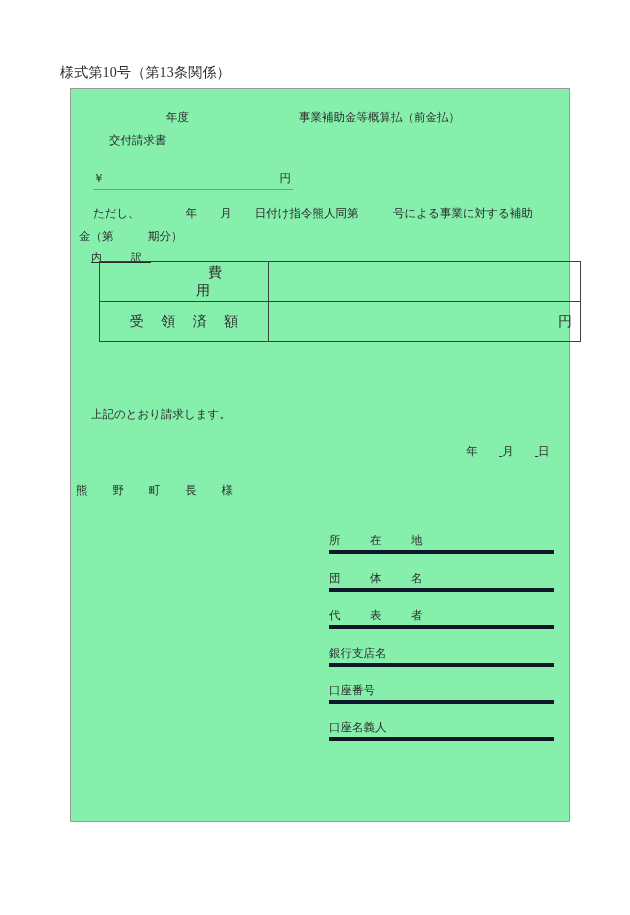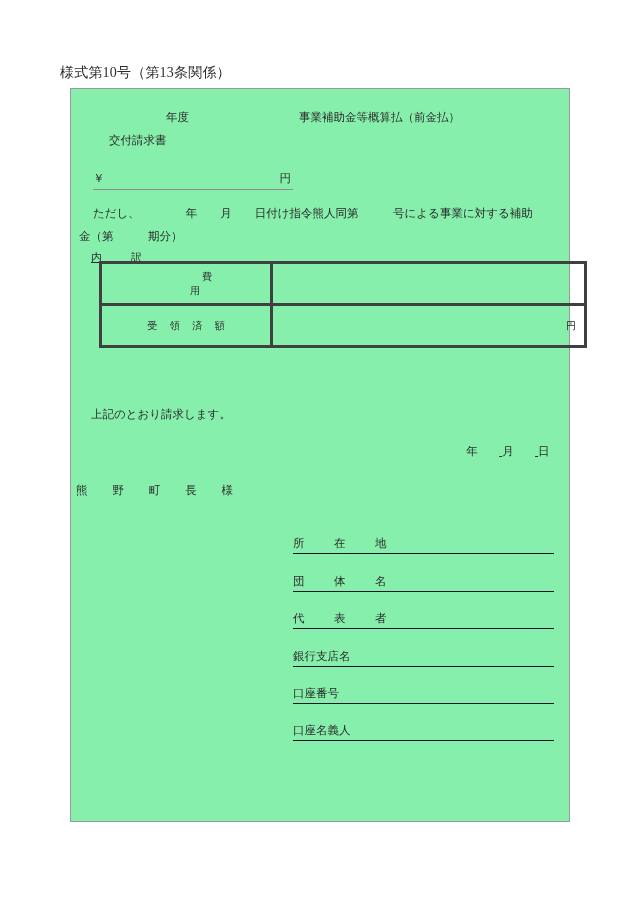--- a/index.html
+++ b/index.html
@@ -119,23 +119,23 @@
   
   .tbl {
     position: absolute;
     left: 28px;
     top: 172px;
     width: 447px;
     border-collapse: collapse;
     table-layout: fixed;
   }
   .tbl td {
-    border: 3px solid #404040;
+    border: 1px solid #404040;
     height: 39px;
-    font-size: 10px;
+    font-size: 14px;
     padding: 0 8px;
     vertical-align: middle;
     font-family: Liberation Serif, serif;
   }
   .tbl td.c-label {
     width: 152px;
     text-align: center;
   }
   .tbl td.c-value {
     width: 295px;
@@ -187,22 +187,23 @@
   
   .sig-list {
     position: absolute;
     left: 222px;
     top: 428px;
     width: 261px;
   }
   .sig-row {
     position: relative;
     height: 37.4px;
-    border-bottom: 1px solid #0f172a;
+    border-bottom: 4px solid #0f172a;
     box-sizing: border-box;
+    margin-left: 36px;
   }
   .sig-label {
     position: absolute;
     left: 0px;
     bottom: 2px;
     font-size: 11.5px;
     white-space: nowrap;
   }
   .sp-4 { letter-spacing: 9px; }
   .sp-0 { letter-spacing: 0px; }

